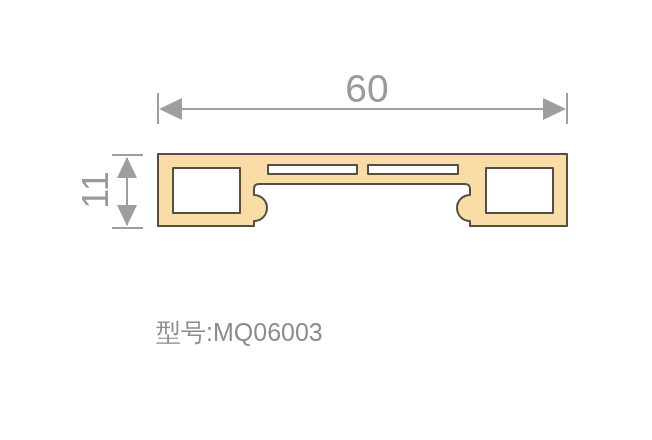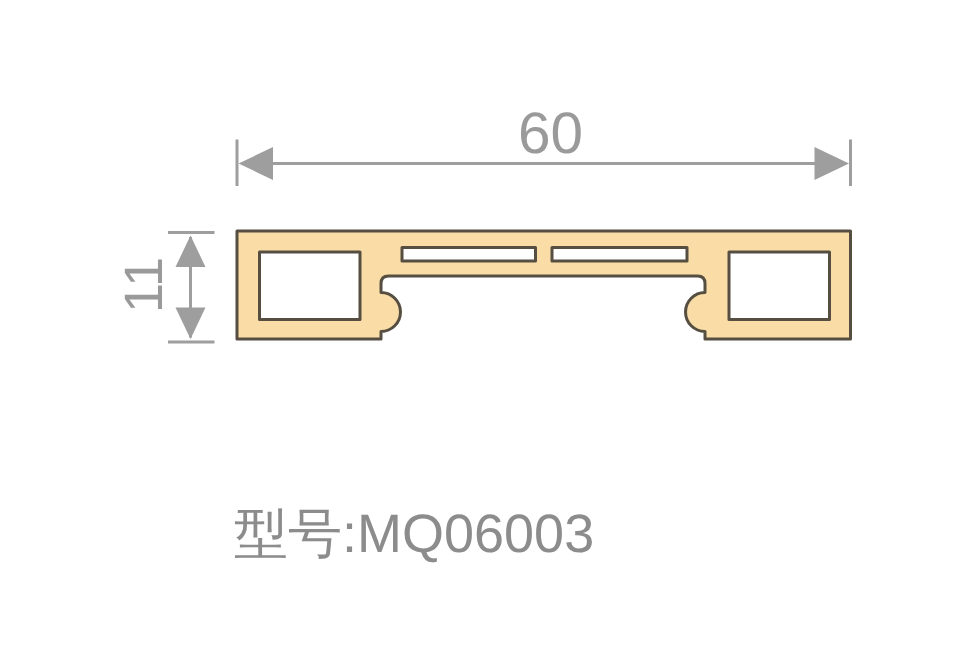--- a/index.html
+++ b/index.html
@@ -33,25 +33,24 @@
     font-family: "Liberation Sans", sans-serif;
     font-size: 36px;
     fill: #9a9a9a;
     text-anchor: middle;
   }
   .product-info {
     position: absolute;
     left: 156px;
     top: 308px;
     color: #8c8c8c;
-    font-size: 36px;
+    font-size: 25px;
     line-height: 49px;
     white-space: nowrap;
     letter-spacing: 0px;
-    margin-top: 23px;
   }
 </style>
 </head>
 <body>
 
 <div class="canvas">
 
   <svg class="drawing-svg" viewBox="0 0 652 440">
 
     <g stroke-width="2" fill="none" stroke="#9E9E9E">

